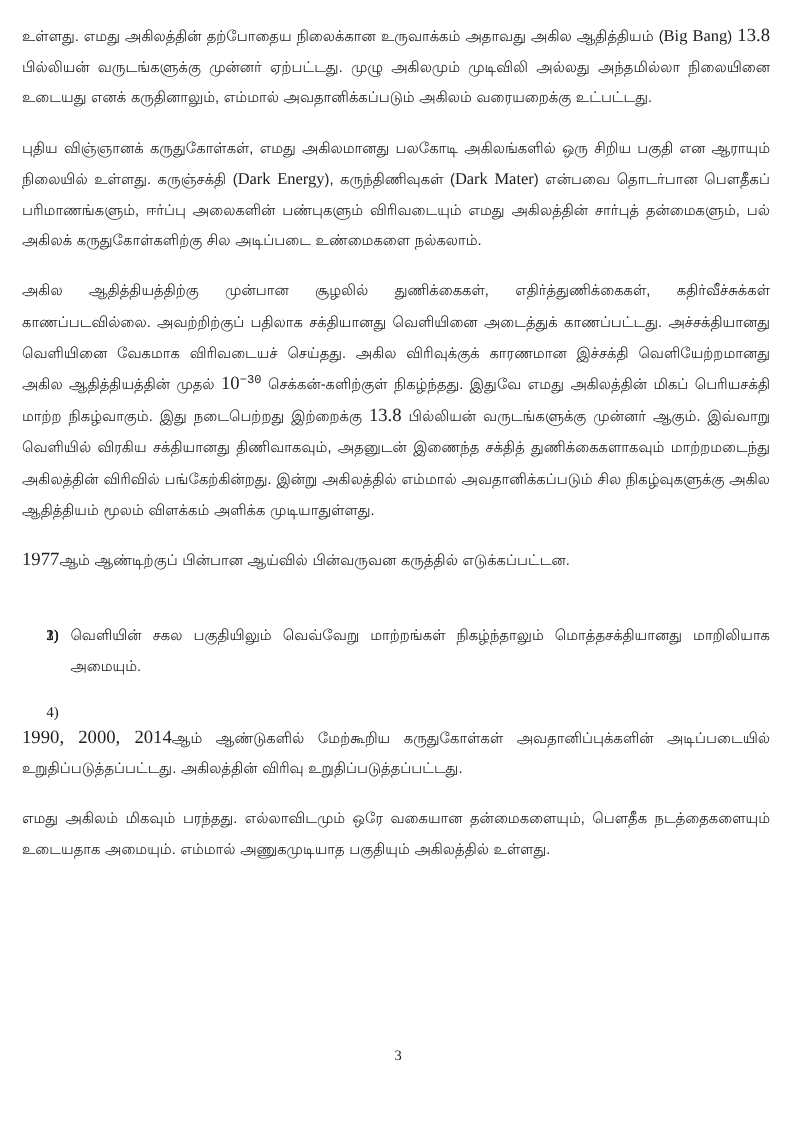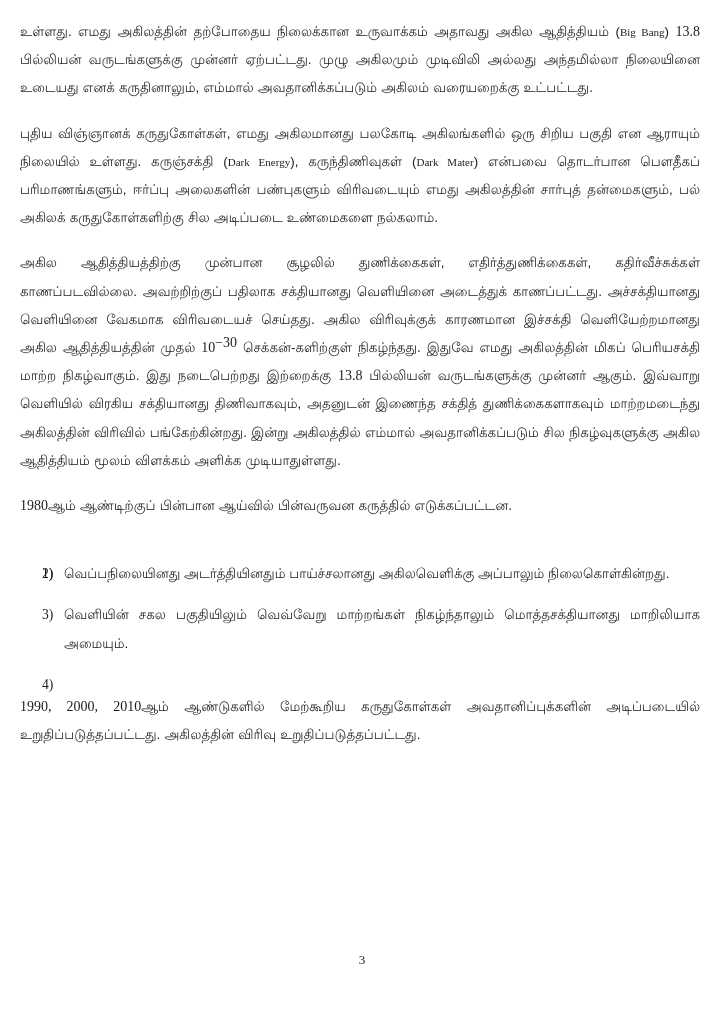--- a/index.html
+++ b/index.html
@@ -38,31 +38,31 @@
     text-justify: inter-word;
     margin: 0 0 17px 0;
     word-spacing: 0.5px;
     color: #1c1c1c;
     -webkit-font-smoothing: none;
   }
 
   
   .latin {
     font-family: "Liberation Serif", "DejaVu Serif", serif;
-    font-size: 11px;
+    font-size: 15px;
   }
 
   .num {
     font-family: "Liberation Serif", "DejaVu Serif", serif;
-    font-size: 14px;
+    font-size: 17px;
   }
 
   sup.exp {
-    font-family: Liberation Serif, serif;
-    font-size: 14px;
+    font-family: Liberation Mono, monospace;
+    font-size: 11px;
     vertical-align: super;
     line-height: 0;
   }
 
   
   .numlist {
     margin: 0 0 6px 0;
     padding: 0;
     list-style: none;
   }
@@ -112,35 +112,36 @@
 <body>
 
 <div class="page">
 
   <div class="doc-body">
 
     <div id="paragraphs-top">
         <p class="para" id="p1">உள்ளது. எமது அகிலத்தின் தற்போதைய நிலைக்கான உருவாக்கம் அதாவது அகில ஆதித்தியம் (<span class="latin">Big Bang</span>) <span class="num">13.8</span> பில்லியன் வருடங்களுக்கு முன்னர் ஏற்பட்டது. முழு அகிலமும் முடிவிலி அல்லது அந்தமில்லா நிலையினை உடையது எனக் கருதினாலும், எம்மால் அவதானிக்கப்படும் அகிலம் வரையறைக்கு உட்பட்டது.</p>
         <p class="para" id="p2">புதிய விஞ்ஞானக் கருதுகோள்கள், எமது அகிலமானது பலகோடி அகிலங்களில் ஒரு சிறிய பகுதி என ஆராயும் நிலையில் உள்ளது. கருஞ்சக்தி (<span class="latin">Dark Energy</span>), கருந்திணிவுகள் (<span class="latin">Dark Mater</span>) என்பவை தொடர்பான பௌதீகப் பரிமாணங்களும், ஈர்ப்பு அலைகளின் பண்புகளும் விரிவடையும் எமது அகிலத்தின் சார்புத் தன்மைகளும், பல் அகிலக் கருதுகோள்களிற்கு சில அடிப்படை உண்மைகளை நல்கலாம்.</p>
         <p class="para" id="p4">அகில ஆதித்தியத்திற்கு முன்பான சூழலில் துணிக்கைகள், எதிர்த்துணிக்கைகள், கதிர்வீச்சுக்கள் காணப்படவில்லை. அவற்றிற்குப் பதிலாக சக்தியானது வெளியினை அடைத்துக் காணப்பட்டது. அச்சக்தியானது வெளியினை வேகமாக விரிவடையச் செய்தது. அகில விரிவுக்குக் காரணமான இச்சக்தி வெளியேற்றமானது அகில ஆதித்தியத்தின் முதல் <span class="num">10</span><sup class="exp">−30</sup> செக்கன்-களிற்குள் நிகழ்ந்தது. இதுவே எமது அகிலத்தின் மிகப் பெரியசக்தி மாற்ற நிகழ்வாகும். இது நடைபெற்றது இற்றைக்கு <span class="num">13.8</span> பில்லியன் வருடங்களுக்கு முன்னர் ஆகும். இவ்வாறு வெளியில் விரகிய சக்தியானது திணிவாகவும், அதனுடன் இணைந்த சக்தித் துணிக்கைகளாகவும் மாற்றமடைந்து அகிலத்தின் விரிவில் பங்கேற்கின்றது. இன்று அகிலத்தில் எம்மால் அவதானிக்கப்படும் சில நிகழ்வுகளுக்கு அகில ஆதித்தியம் மூலம் விளக்கம் அளிக்க முடியாதுள்ளது.</p>
-        <p class="para" id="p5"><span class="num">1980</span>ஆம் ஆண்டிற்குப் பின்பான ஆய்வில் பின்வருவன கருத்தில் எடுக்கப்பட்டன.</p>
+        <p class="para" id="p5"><span class="num">1977</span>ஆம் ஆண்டிற்குப் பின்பான ஆய்வில் பின்வருவன கருத்தில் எடுக்கப்பட்டன.</p>
       </div>
 
     <div class="spacer-sm"></div>
 
     <ol class="numlist" id="numbered-list">
         <li class="numlist-item"><span class="numlist-marker">1)</span></li>
-        <li class="numlist-item"><span class="numlist-marker">2)</span><span>வெப்பநிலையினது அடர்த்தியினதும் பாய்ச்சலானது அகிலவெளிக்கு அப்பாலும் நிலைகொள்கின்றது.</span></li>
+        <li class="numlist-item"><span class="numlist-marker">2)</span></li>
         <li class="numlist-item"><span class="numlist-marker">3)</span><span>வெளியின் சகல பகுதியிலும் வெவ்வேறு மாற்றங்கள் நிகழ்ந்தாலும் மொத்தசக்தியானது மாறிலியாக அமையும்.</span></li>
         <li class="numlist-item"><span class="numlist-marker">4)</span></li>
       </ol>
 
     <div class="spacer-md"></div>
 
     <div id="paragraphs-bottom">
-        <p class="para" id="p6"><span class="num">1990, 2000, 2010</span>ஆம் ஆண்டுகளில் மேற்கூறிய கருதுகோள்கள் அவதானிப்புக்களின் அடிப்படையில் உறுதிப்படுத்தப்பட்டது. அகிலத்தின் விரிவு உறுதிப்படுத்தப்பட்டது.</p>
+        <p class="para" id="p6"><span class="num">1990, 2000, 2014</span>ஆம் ஆண்டுகளில் மேற்கூறிய கருதுகோள்கள் அவதானிப்புக்களின் அடிப்படையில் உறுதிப்படுத்தப்பட்டது. அகிலத்தின் விரிவு உறுதிப்படுத்தப்பட்டது.</p>
+        <p class="para" id="p7">எமது அகிலம் மிகவும் பரந்தது. எல்லாவிடமும் ஒரே வகையான தன்மைகளையும், பௌதீக நடத்தைகளையும் உடையதாக அமையும். எம்மால் அணுகமுடியாத பகுதியும் அகிலத்தில் உள்ளது.</p>
       </div>
 
   </div>
 
   <div class="page-number">3</div>
 
 </div>
 
 </body></html>

